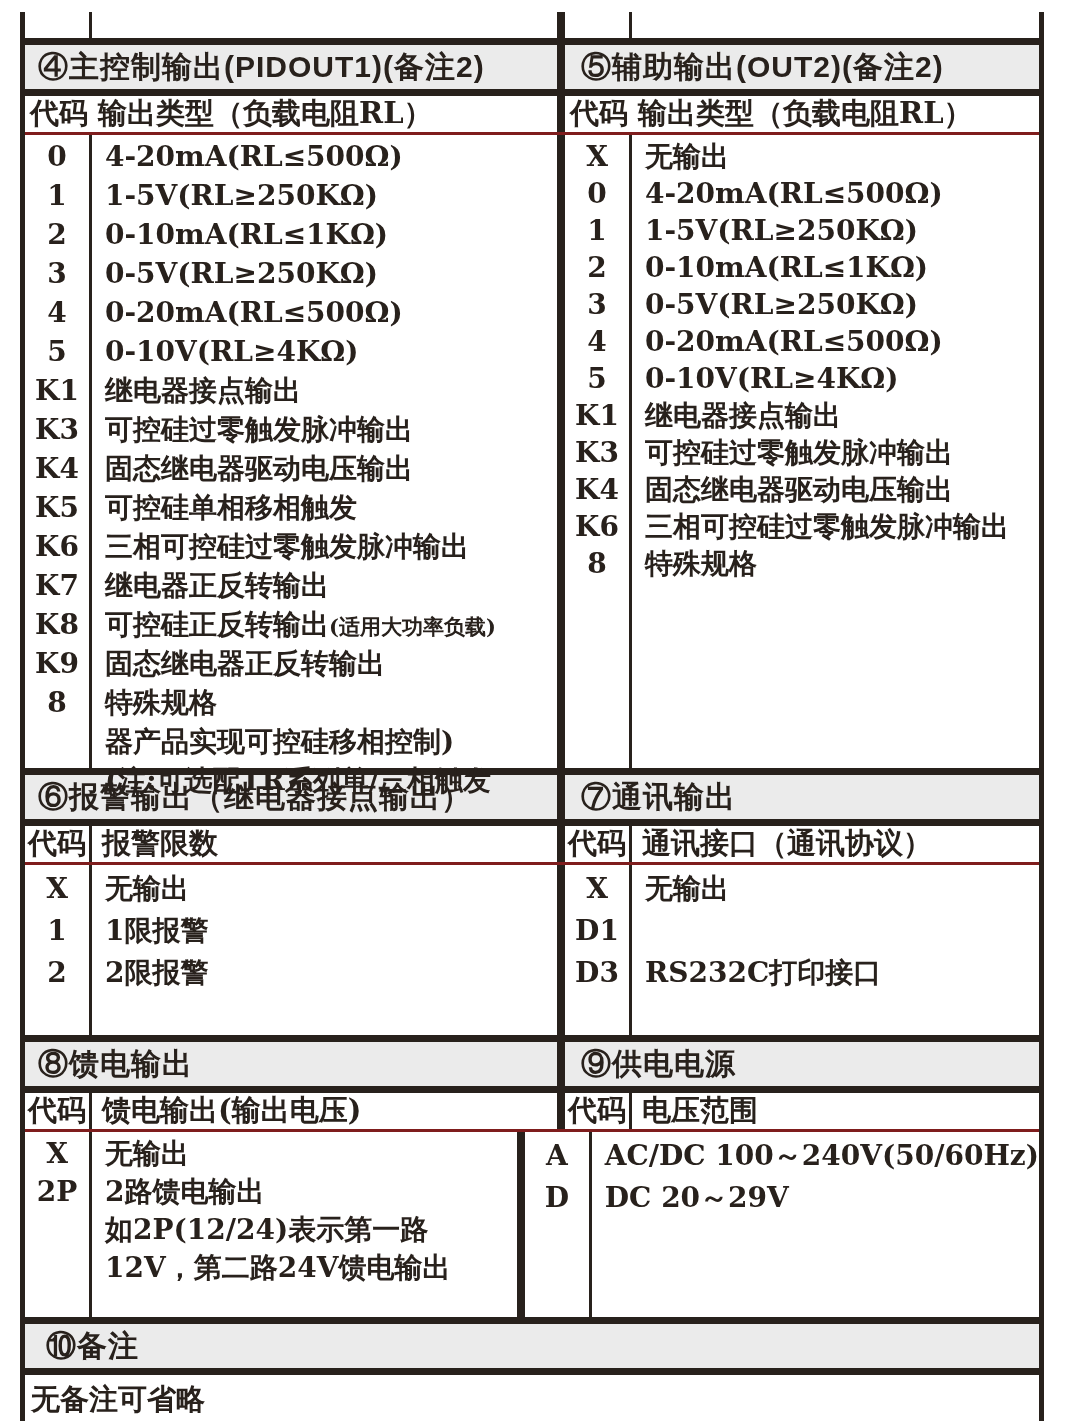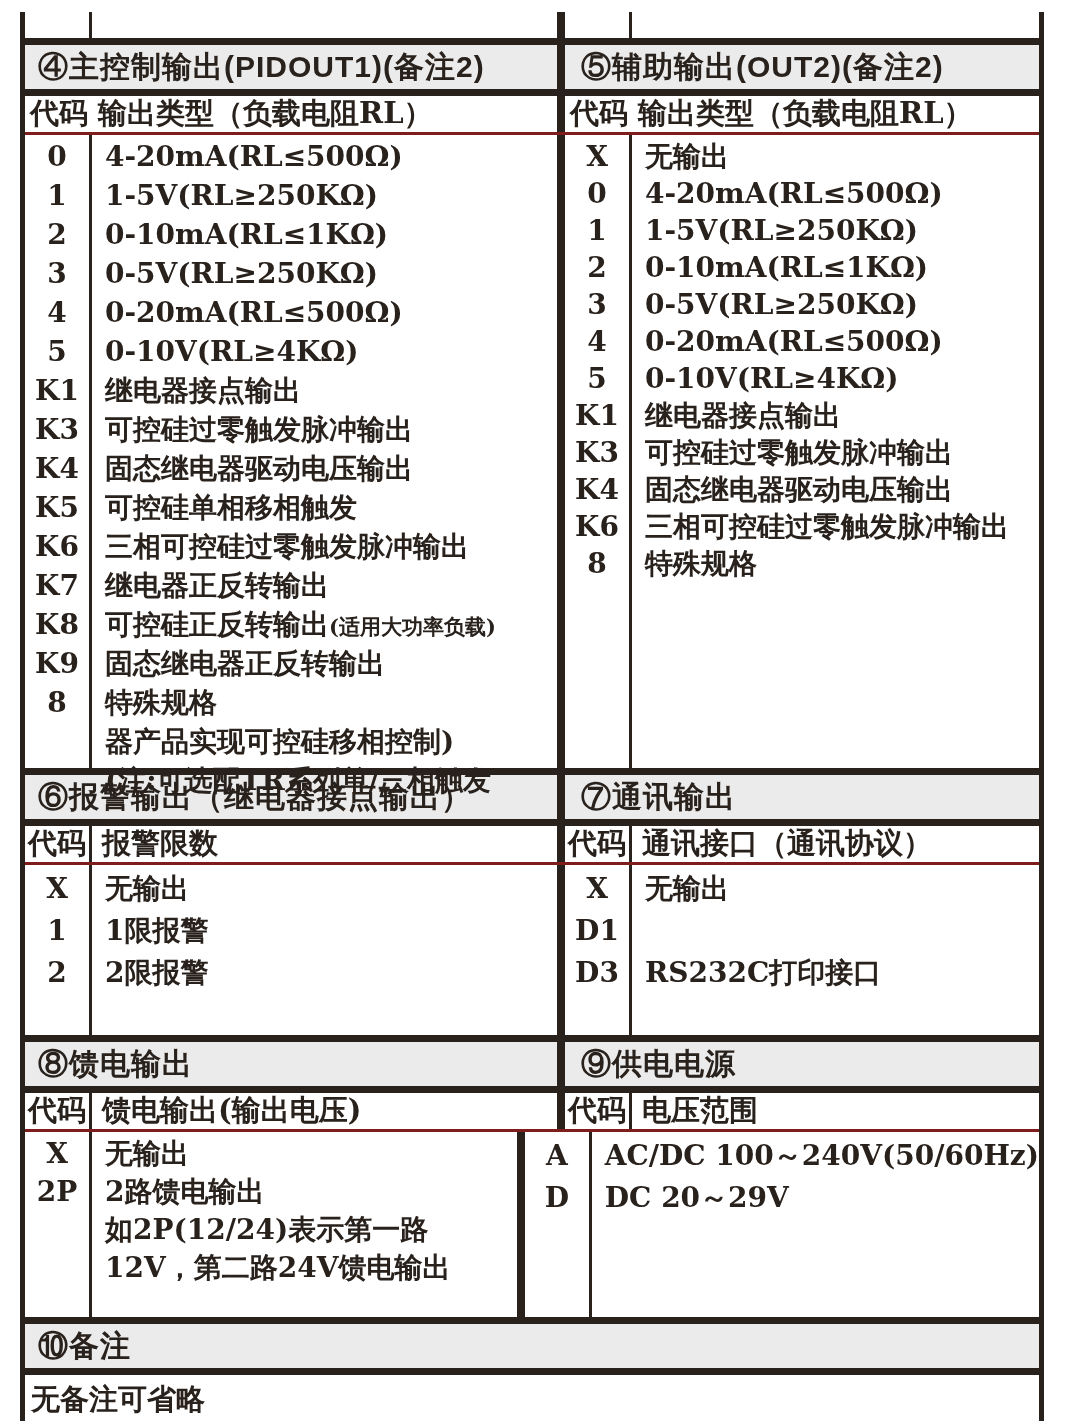--- a/index.html
+++ b/index.html
@@ -25,21 +25,21 @@
   .band-row{
     display:flex;height:44px;align-items:center;
     background:#ebebeb;
     border-top:7px solid #28211c;
     border-bottom:7px solid #28211c;
     font-family:"Liberation Sans", sans-serif;
     font-weight:700;font-size:30px;letter-spacing:1px;
   }
   .band-l{width:532px;box-sizing:border-box;padding-left:13px;align-self:stretch;display:flex;align-items:center;}
   .band-r{flex:1;box-sizing:border-box;padding-left:16px;align-self:stretch;display:flex;align-items:center;}
-  .band-full{flex:1;box-sizing:border-box;padding-left:13px;align-self:stretch;display:flex;align-items:center;}
+  .band-full{flex:1;box-sizing:border-box;padding-left:21px;align-self:stretch;display:flex;align-items:center;}
   .vdiv{width:8px;background:#28211c;align-self:stretch;flex-shrink:0;}
 
   
   .sub-row{
     display:flex;height:36px;align-items:flex-start;
     border-bottom:3px solid #7f1d1d;
     font-weight:700;font-size:29px;
   }
   .sub-l{width:532px;box-sizing:border-box;align-self:stretch;display:flex;align-items:center;}
   .sub-r{flex:1;box-sizing:border-box;align-self:stretch;display:flex;align-items:center;}

